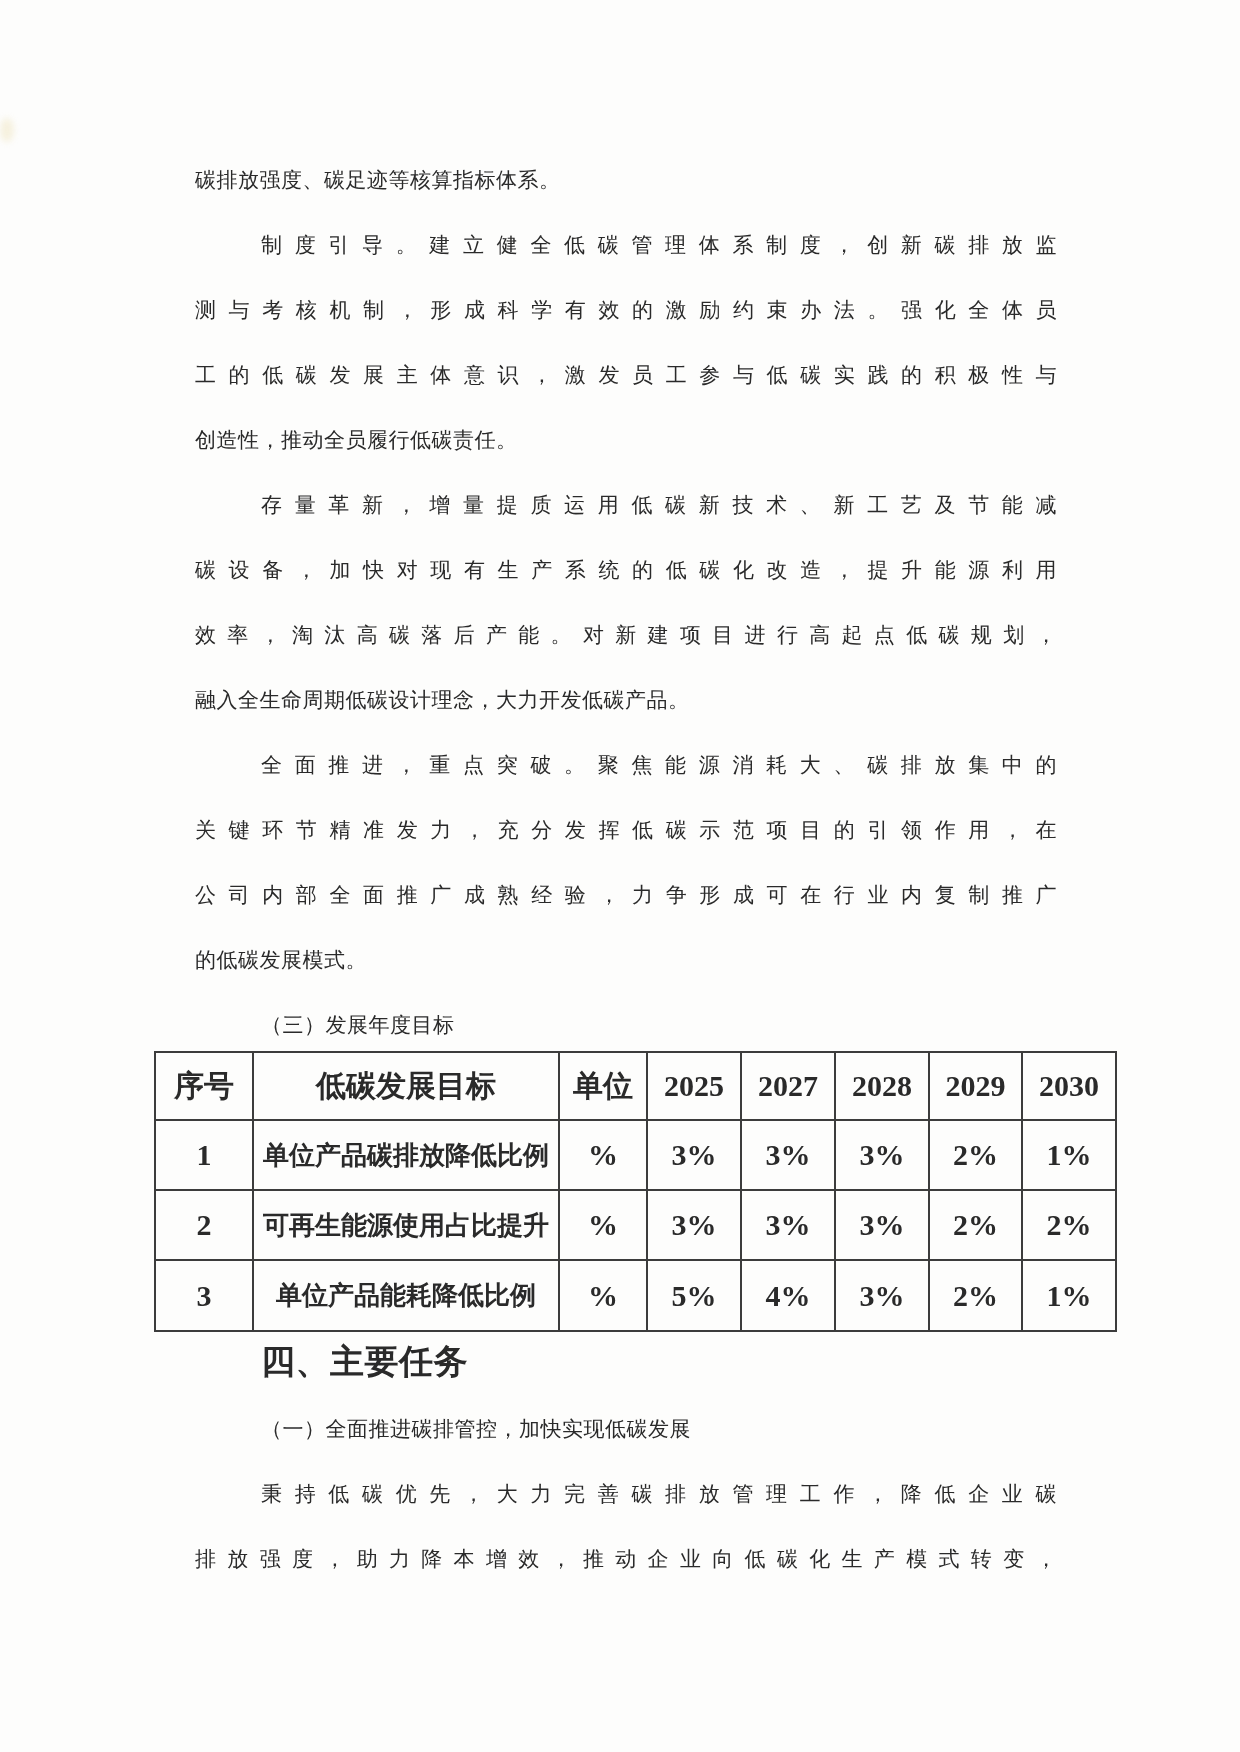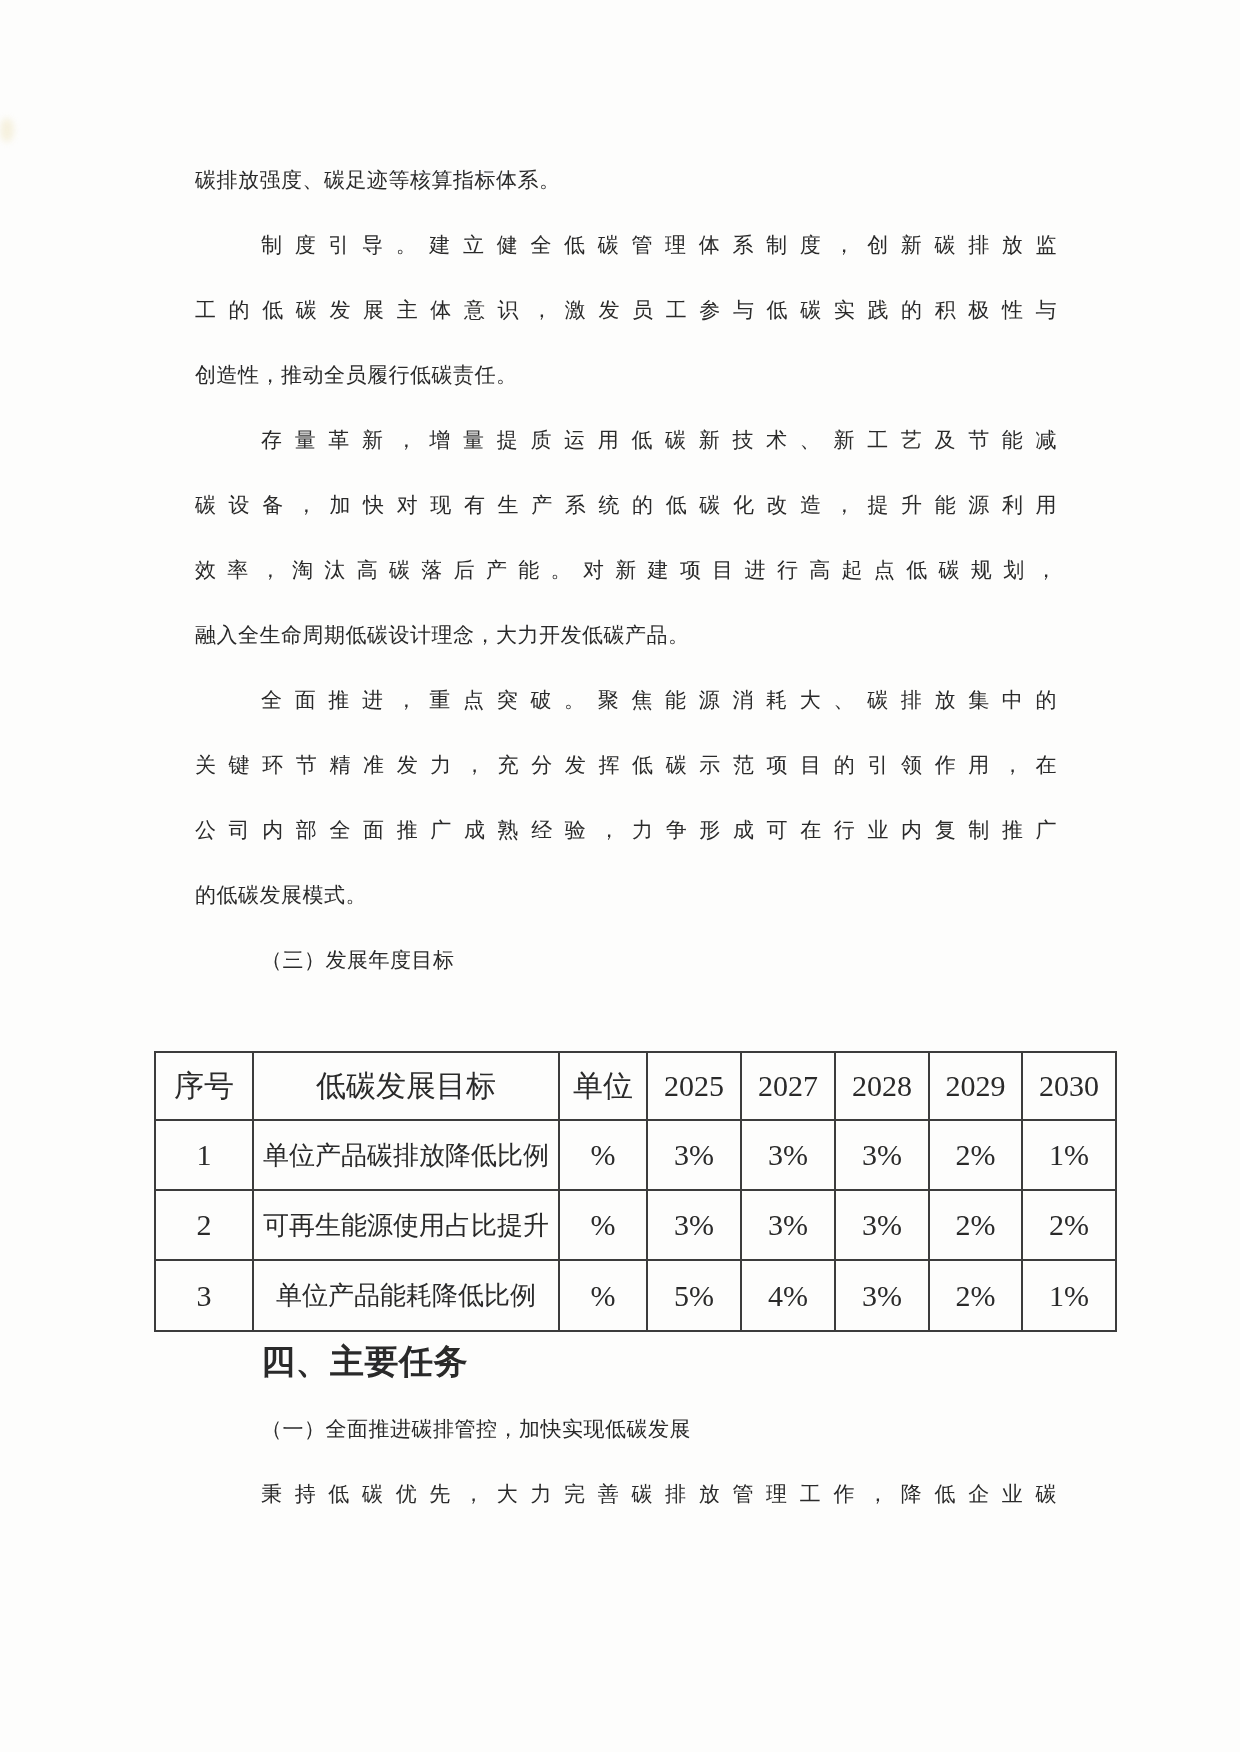--- a/index.html
+++ b/index.html
@@ -61,40 +61,41 @@
     top: 1051px;
     width: 961px;
     border-collapse: collapse;
     table-layout: fixed;
     text-align: center;
     color: #2a2a2a;
   }
   .goal-table td, .goal-table th {
     border: 2px solid #3c3c3c;
     padding: 0;
-    font-weight: normal;
+    font-weight: bold;
     font-size: 30px;
     vertical-align: middle;
     overflow: hidden;
   }
   .goal-table tr.hdr  { height: 68px; }
   .goal-table tr.r    { height: 70px; }
   .goal-table tr.last { height: 71px; }
   .goal-table td.goal-cell { font-size: 26px; letter-spacing: 0px; border-radius: 17px; }
 </style>
 </head>
 <body>
 
 <div class="page">
 
   <div class="artifact"></div>
 
   <div class="flow flow-a">
     <div class="line">碳排放强度、碳足迹等核算指标体系。</div>
     <div class="line indent fill">制度引导。建立健全低碳管理体系制度，创新碳排放监</div>
+    <div class="line fill">测与考核机制，形成科学有效的激励约束办法。强化全体员</div>
     <div class="line fill">工的低碳发展主体意识，激发员工参与低碳实践的积极性与</div>
     <div class="line">创造性，推动全员履行低碳责任。</div>
     <div class="line indent fill">存量革新，增量提质运用低碳新技术、新工艺及节能减</div>
     <div class="line fill">碳设备，加快对现有生产系统的低碳化改造，提升能源利用</div>
     <div class="line fill">效率，淘汰高碳落后产能。对新建项目进行高起点低碳规划，</div>
     <div class="line">融入全生命周期低碳设计理念，大力开发低碳产品。</div>
     <div class="line indent fill">全面推进，重点突破。聚焦能源消耗大、碳排放集中的</div>
     <div class="line fill">关键环节精准发力，充分发挥低碳示范项目的引领作用，在</div>
     <div class="line fill">公司内部全面推广成熟经验，力争形成可在行业内复制推广</div>
     <div class="line">的低碳发展模式。</div>
@@ -153,15 +154,16 @@
       <td>2%</td>
       <td>1%</td>
     </tr>
   </tbody>
     </table>
 
   <div class="flow flow-b">
     <div class="line indent heading-bold">四、主要任务</div>
     <div class="line indent">（一）全面推进碳排管控，加快实现低碳发展</div>
     <div class="line indent fill">秉持低碳优先，大力完善碳排放管理工作，降低企业碳</div>
+    <div class="line fill">排放强度，助力降本增效，推动企业向低碳化生产模式转变，</div>
   </div>
 
 </div>
 
 </body></html>

